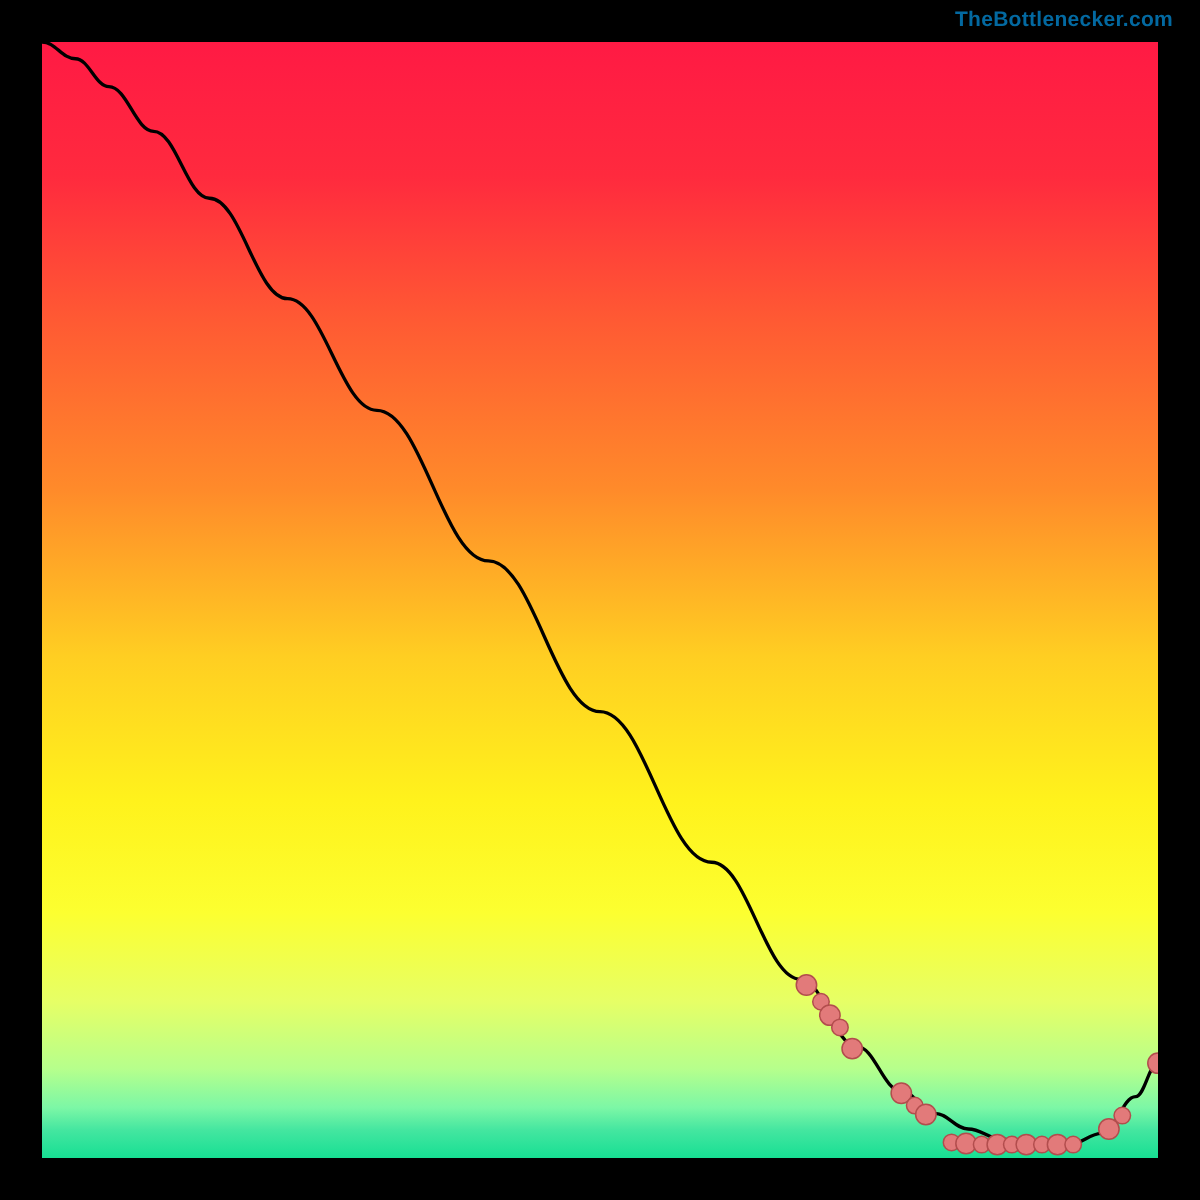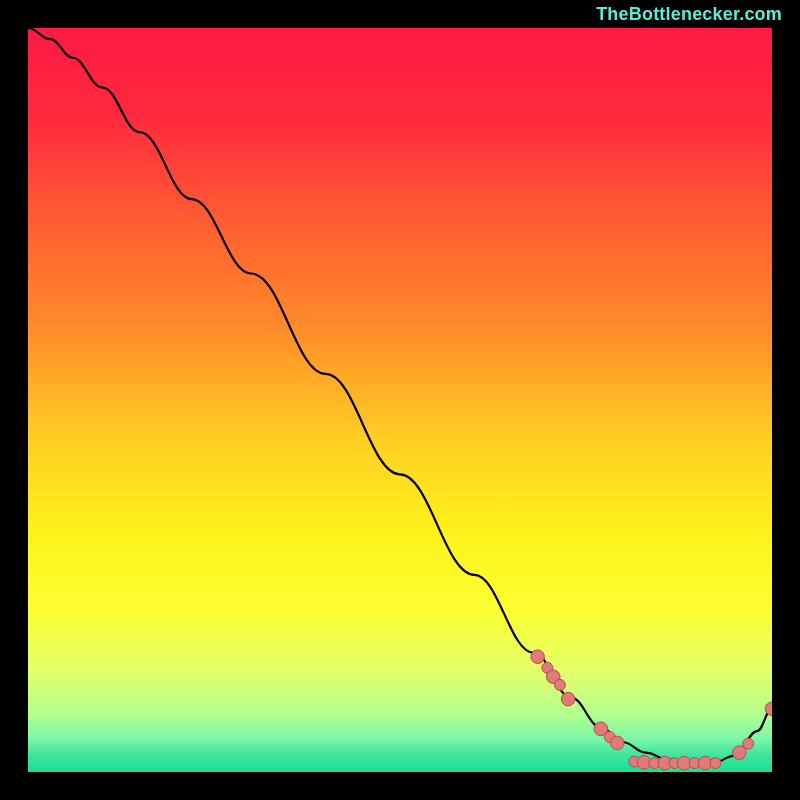--- a/index.html
+++ b/index.html
@@ -20,23 +20,23 @@
     left: 28px;
     top: 28px;
     width: 744px;
     height: 744px;
   }
   .attrib {
     position: absolute;
     top: 4px;
     right: 18px;
     font-family: Arial, Helvetica, sans-serif;
-    font-size: 18px;
+    font-size: 14px;
     font-weight: bold;
-    color: #5eead4;
+    color: #0369a1;
     letter-spacing: 0.2px;
   }
   svg { display: block; }
 </style>
 </head>
 <body>
 <div class="wrap">
   <div class="attrib">TheBottlenecker.com</div>
   <svg class="plot" viewBox="0 0 744 744" preserveAspectRatio="none">
     <defs>

